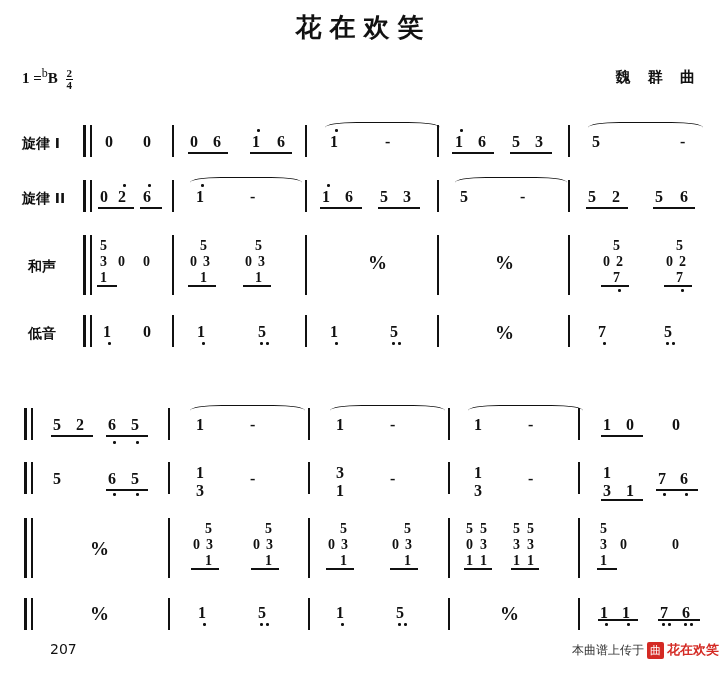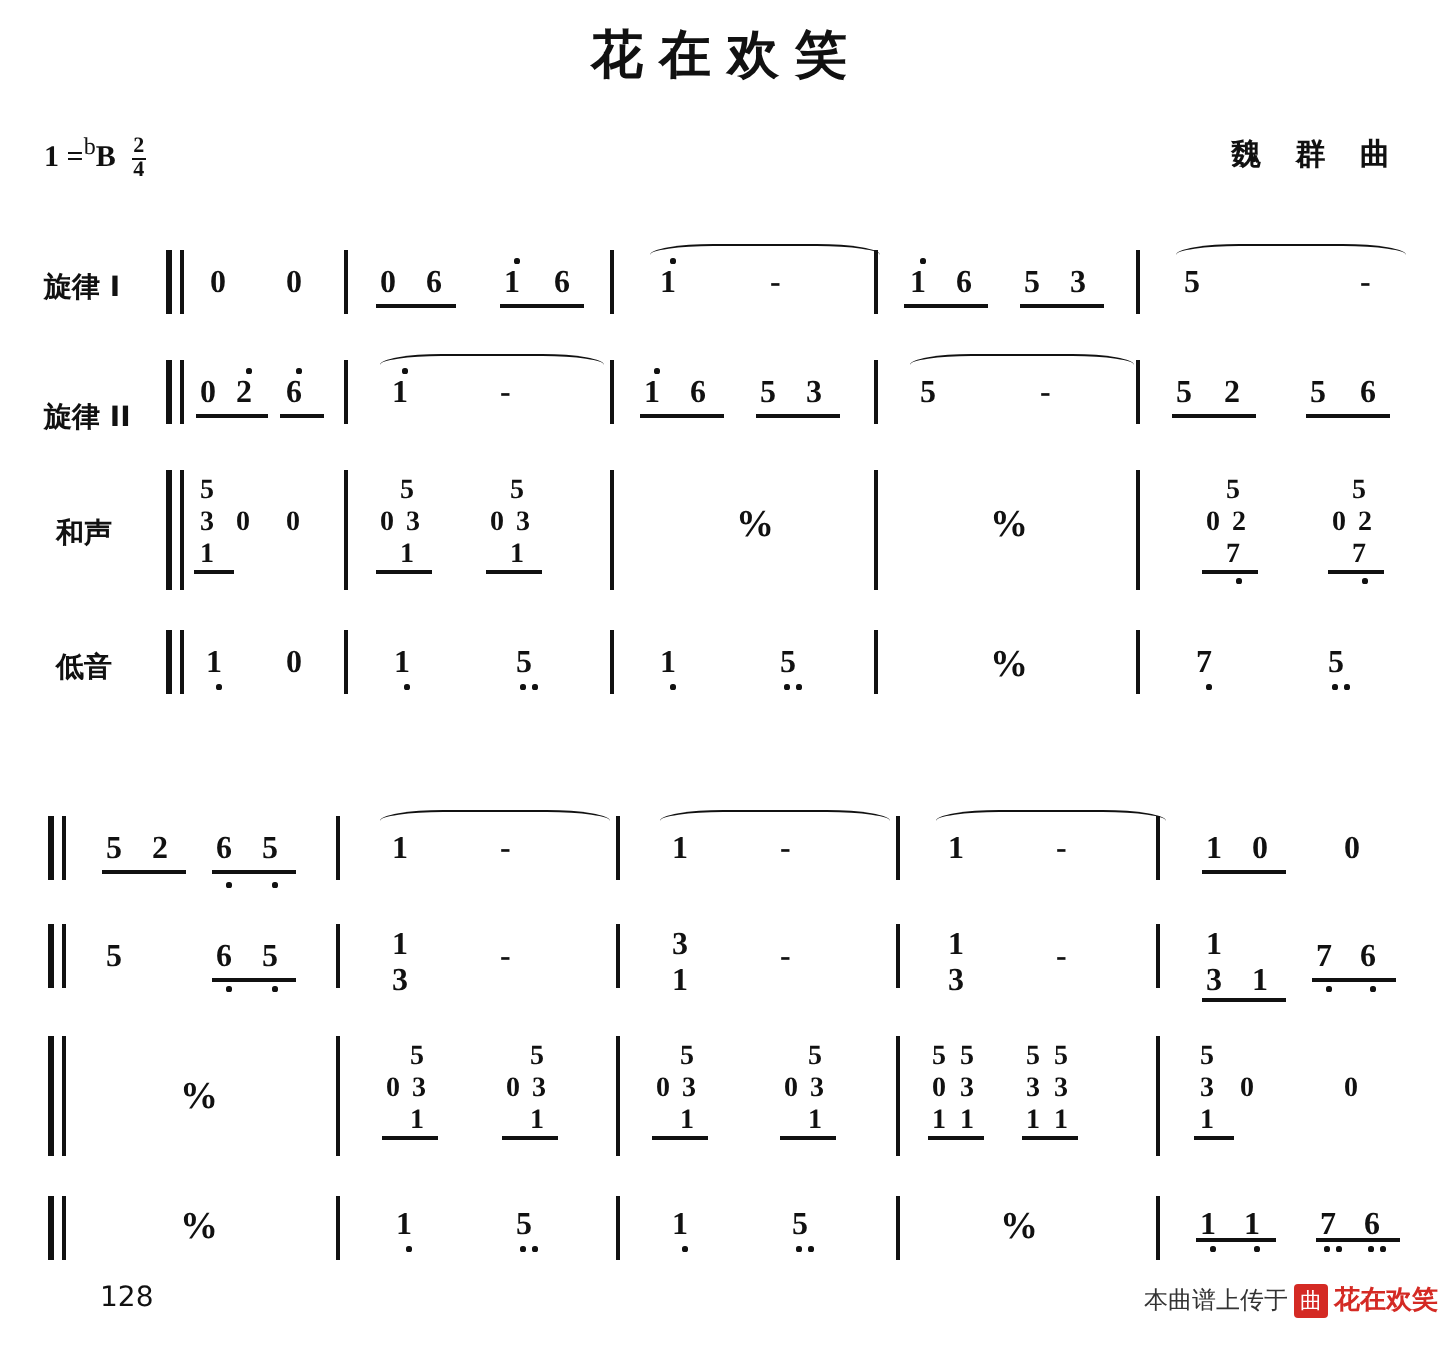--- a/index.html
+++ b/index.html
@@ -62,21 +62,21 @@
   <span class="num1">1 =</span><span class="flat">b</span><span class="bk">B</span>
   <span class="meter">
     <span class="t">2</span>
     <span class="b">4</span>
   </span>
 </div>
 
 <div class="composer">魏 群 曲</div>
 
 <div class="rowlabel" style="left:22px;top:135px;">旋律 I</div>
-<div class="rowlabel" style="left:22px;top:200px;">旋律 II</div>
+<div class="rowlabel" style="left:22px;top:190px;">旋律 II</div>
 <div class="rowlabel" style="left:28px;top:258px;">和声</div>
 <div class="rowlabel" style="left:28px;top:325px;">低音</div>
 
 <div class="thickbar" style="left:83px;top:125px;height:32px;"></div>
 <div class="bar" style="left:90px;top:125px;height:32px;"></div>
 <div class="thickbar" style="left:83px;top:180px;height:32px;"></div>
 <div class="bar" style="left:90px;top:180px;height:32px;"></div>
 <div class="thickbar" style="left:83px;top:235px;height:60px;"></div>
 <div class="bar" style="left:90px;top:235px;height:60px;"></div>
 <div class="thickbar" style="left:83px;top:315px;height:32px;"></div>
@@ -335,16 +335,16 @@
 <div class="dotd" style="left:627px;top:623px;"></div>
 <div class="underline" style="left:598px;top:619px;width:40px;"></div>
 <div class="note" style="left:660px;top:605px;">7</div>
 <div class="dotd" style="left:662px;top:623px;"></div>
 <div class="dotd" style="left:668px;top:623px;"></div>
 <div class="note" style="left:682px;top:605px;">6</div>
 <div class="dotd" style="left:684px;top:623px;"></div>
 <div class="dotd" style="left:690px;top:623px;"></div>
 <div class="underline" style="left:658px;top:619px;width:42px;"></div>
 
-<div class="pagenum">128</div>
+<div class="pagenum">207</div>
 <div class="credit">
   <span>本曲谱上传于</span><span class="logo">曲</span><span class="site">花在欢笑</span>
 </div>
 
 </body></html>

